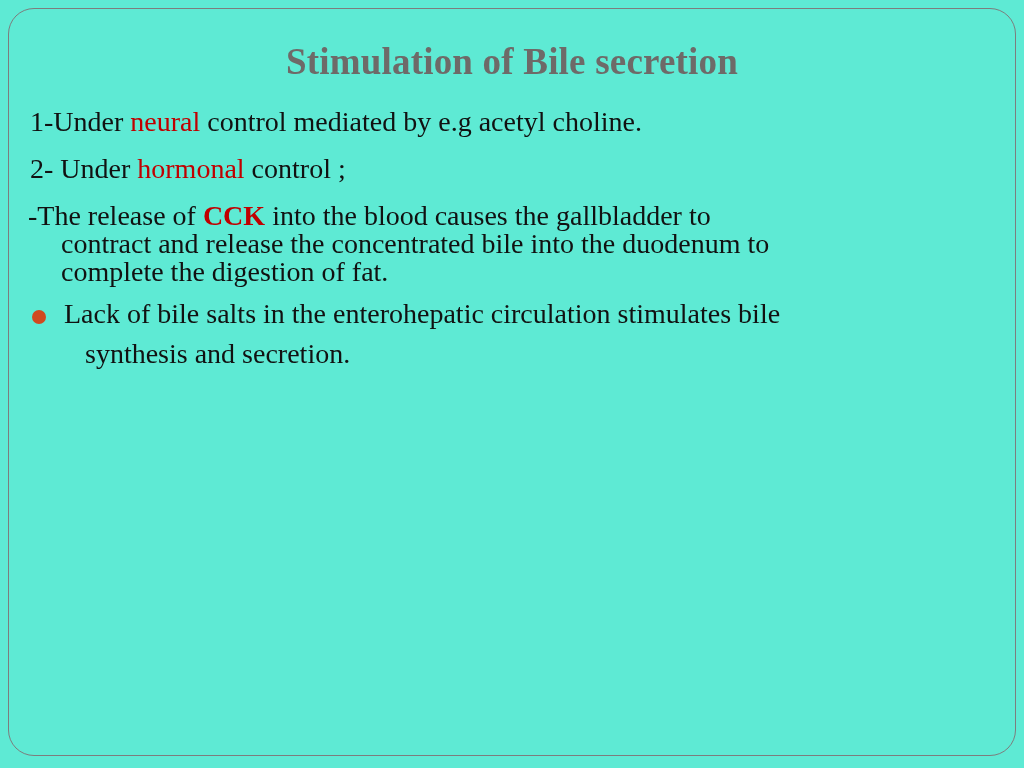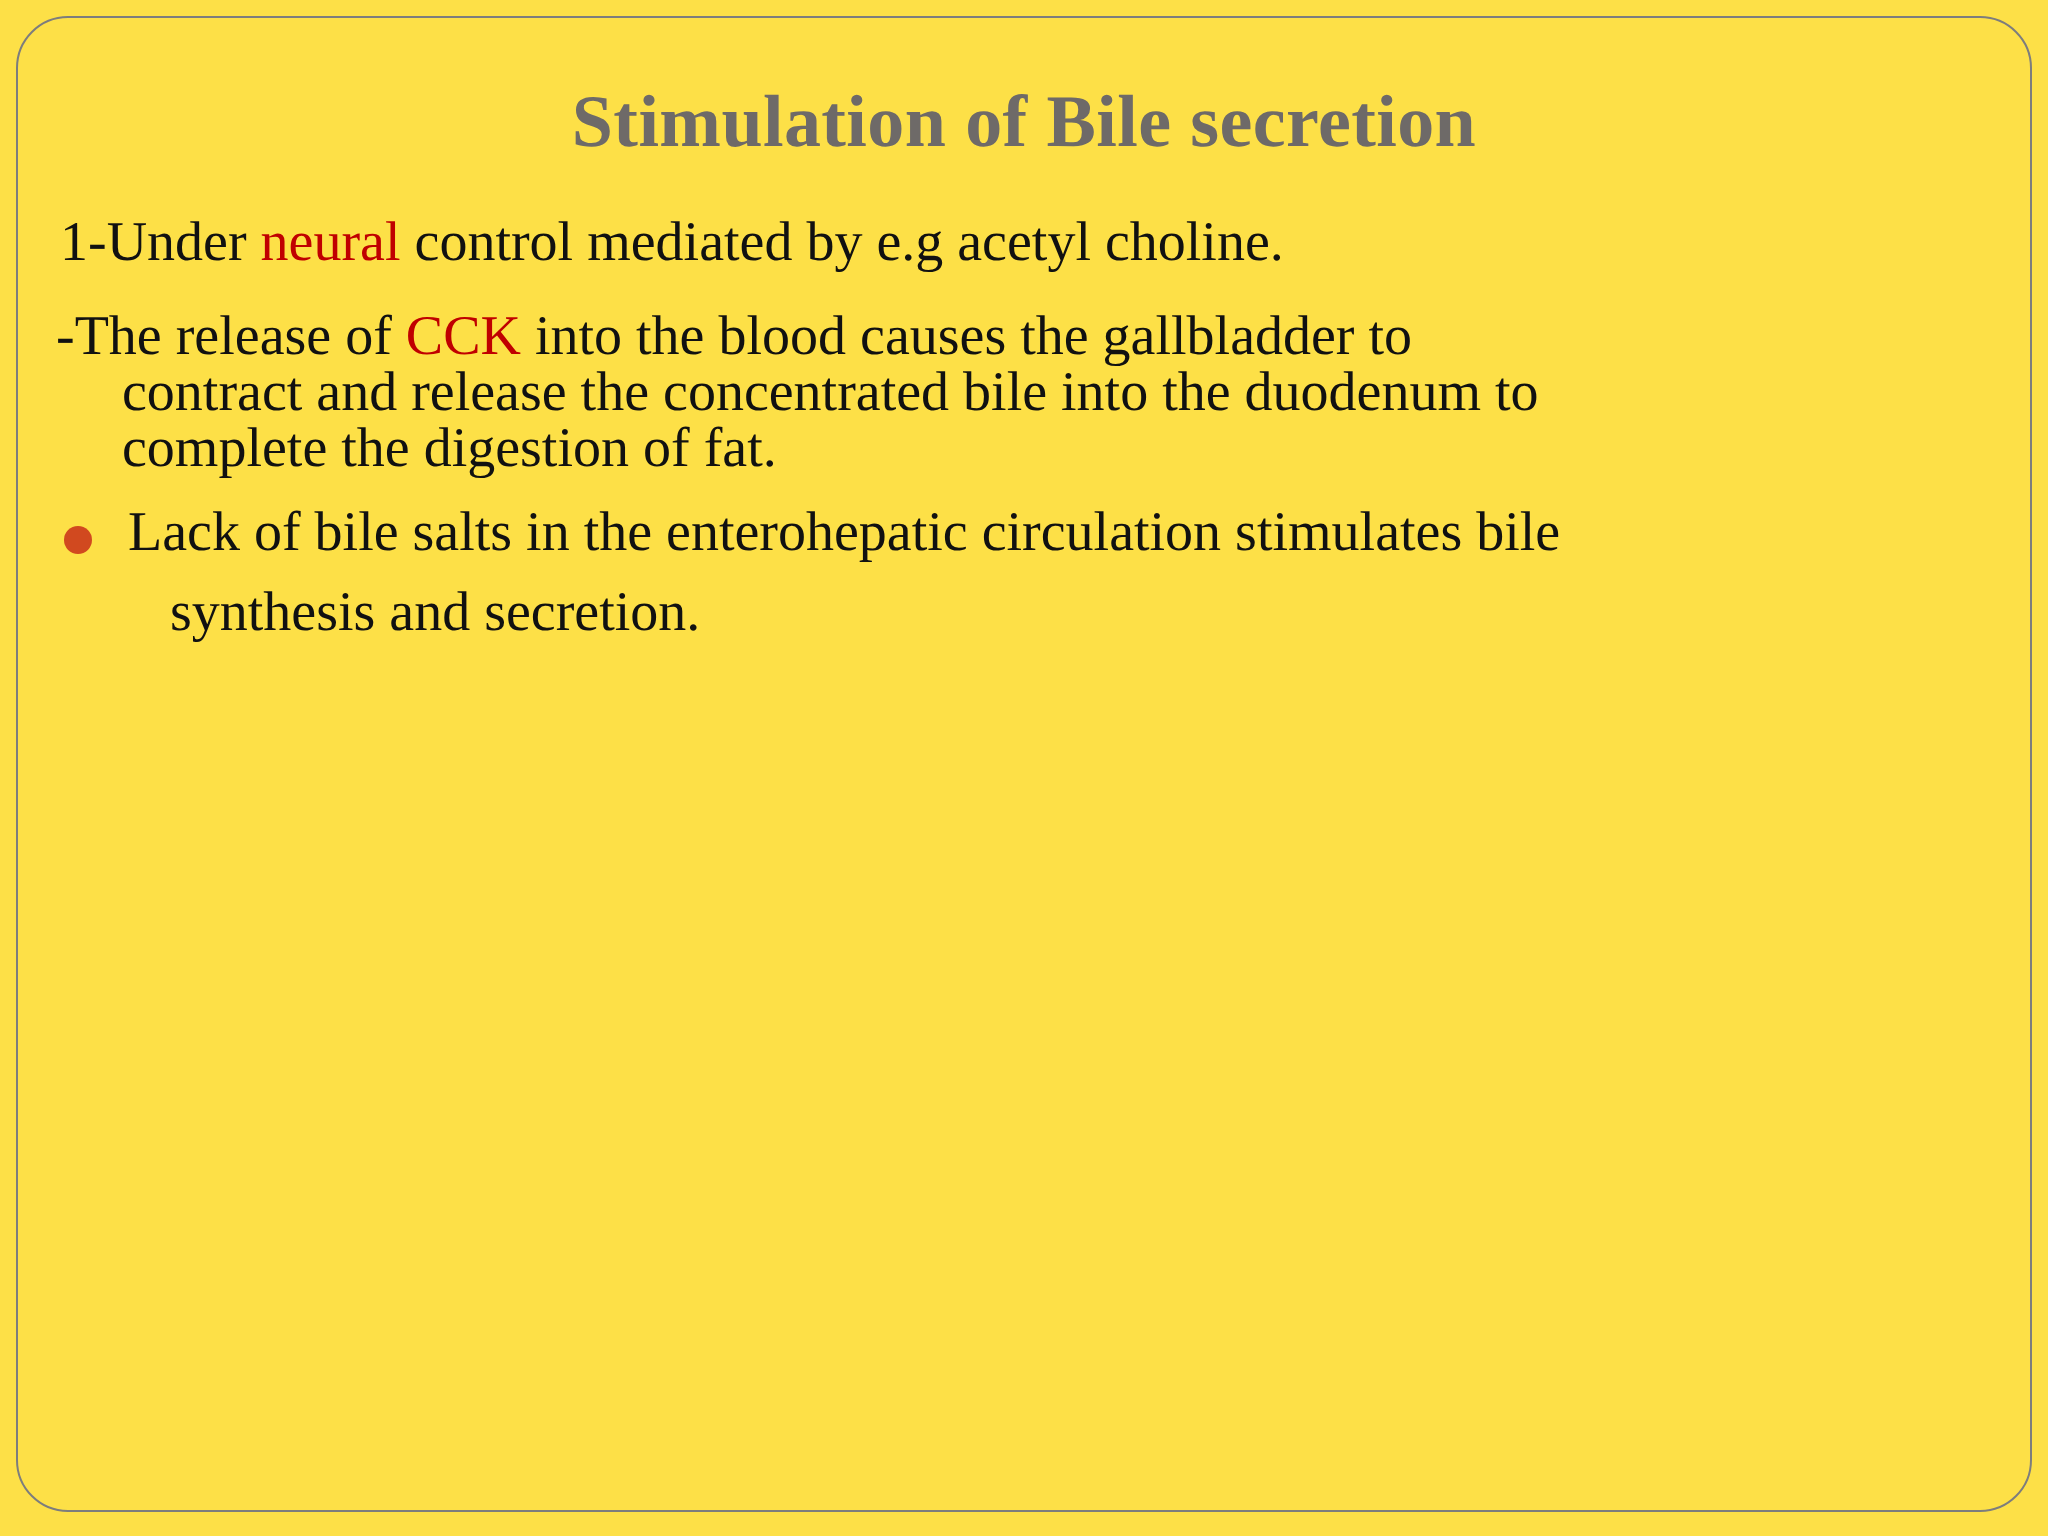--- a/index.html
+++ b/index.html
@@ -11,21 +11,21 @@
     width: 1024px;
     height: 768px;
     overflow: hidden;
     font-family: "Liberation Serif", "DejaVu Serif", serif;
   }
 
   .slide {
     position: relative;
     width: 1024px;
     height: 768px;
-    background: #fde047;
+    background: #5eead4;
     box-sizing: border-box;
   }
 
   
   .slide-frame {
     position: absolute;
     left: 8px;
     top: 8px;
     width: 1008px;
     height: 748px;
@@ -108,38 +108,41 @@
     top: 10px;
     width: 14px;
     height: 14px;
     border-radius: 50%;
     background: #d1491f;
   }
   .l-bullet-block .cont { padding-left: 21px; margin-top: 12px; }
 
   .red       { color: #c00000; }
   .darkred-bi{ color: #a61c12; font-weight: bold; font-style: italic; }
-  .red-b     { color: #c00000; font-weight: normal; margin-top: 20px; }
+  .red-b     { color: #c00000; font-weight: bold; margin-top: 20px; }
   .blk-b     { color: #0a0a0a; font-weight: bold; }
 </style>
 </head>
 <body>
 
 <div class="slide">
 
   <div class="slide-frame"></div>
 
   <div class="slide-title">Stimulation of Bile secretion</div>
 
   <div class="body-area">
 
     <div class="line l-num">
       <span>1-Under </span><span class="red">neural</span><span> control  mediated by  e.g  acetyl choline.</span>
     </div>
 
+    <div class="line l-num">
+      <span>2- Under </span><span class="red">hormonal</span><span> control ;</span>
+    </div>
 
 
     <div class="l-hyphen-block">
       <div class="line">
         <span>-The release of </span><span class="red-b">CCK</span><span> into the blood causes the gallbladder to</span>
       </div>
       <div class="line cont">contract and release the concentrated bile into the duodenum to</div>
       <div class="line cont">complete the digestion of fat.</div>
     </div>
 

